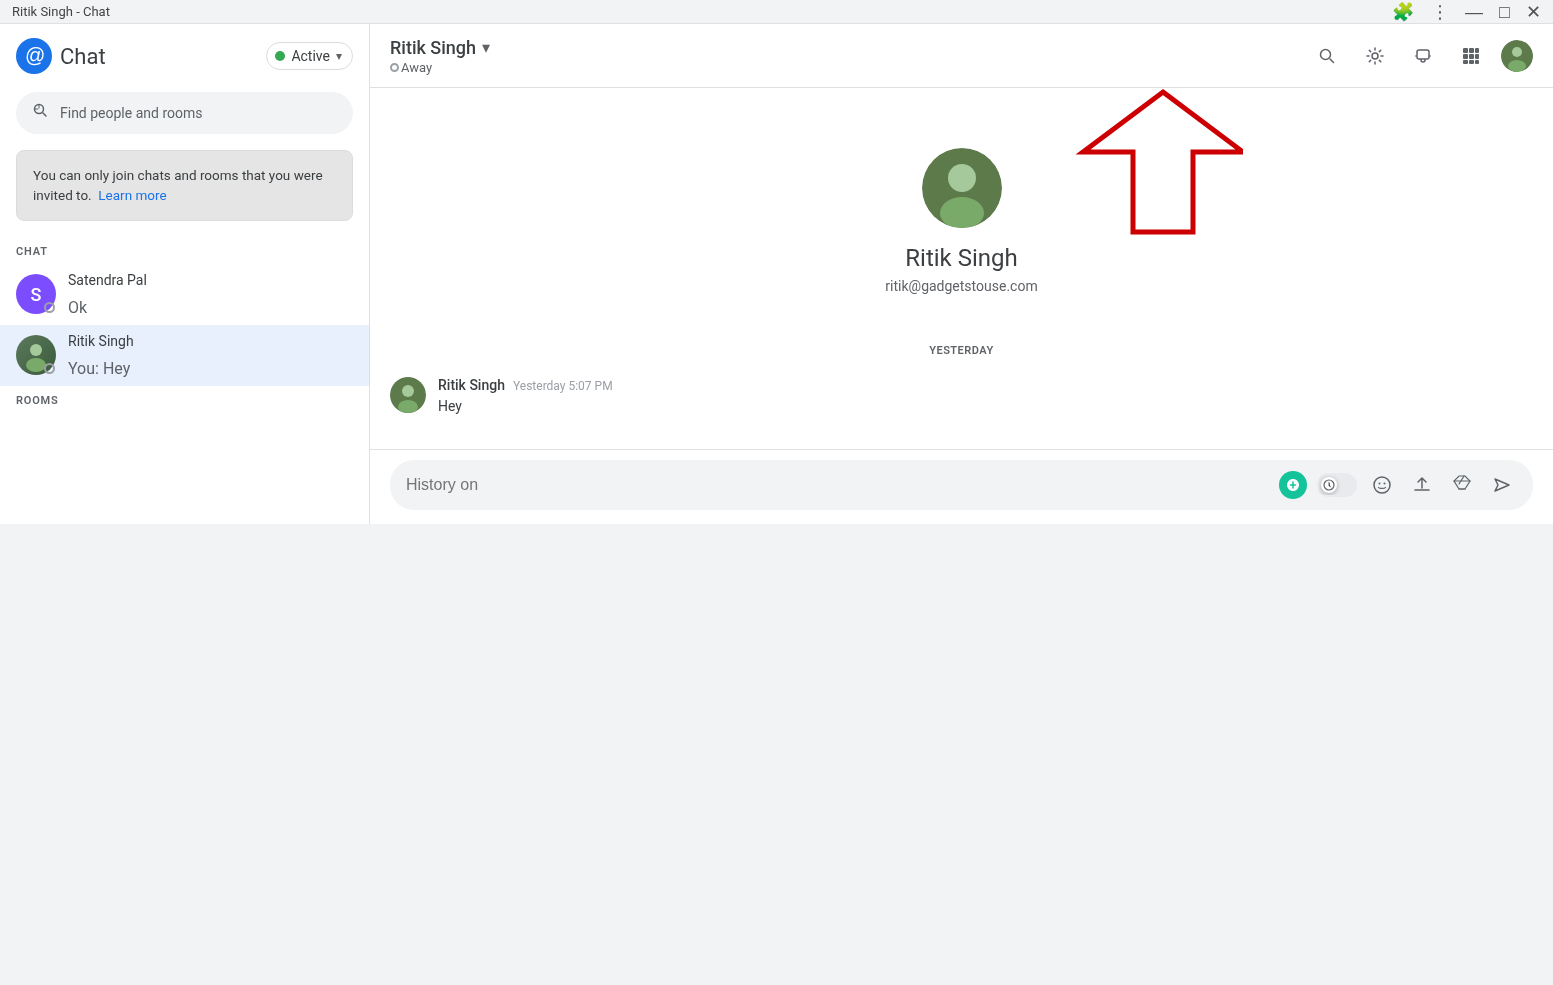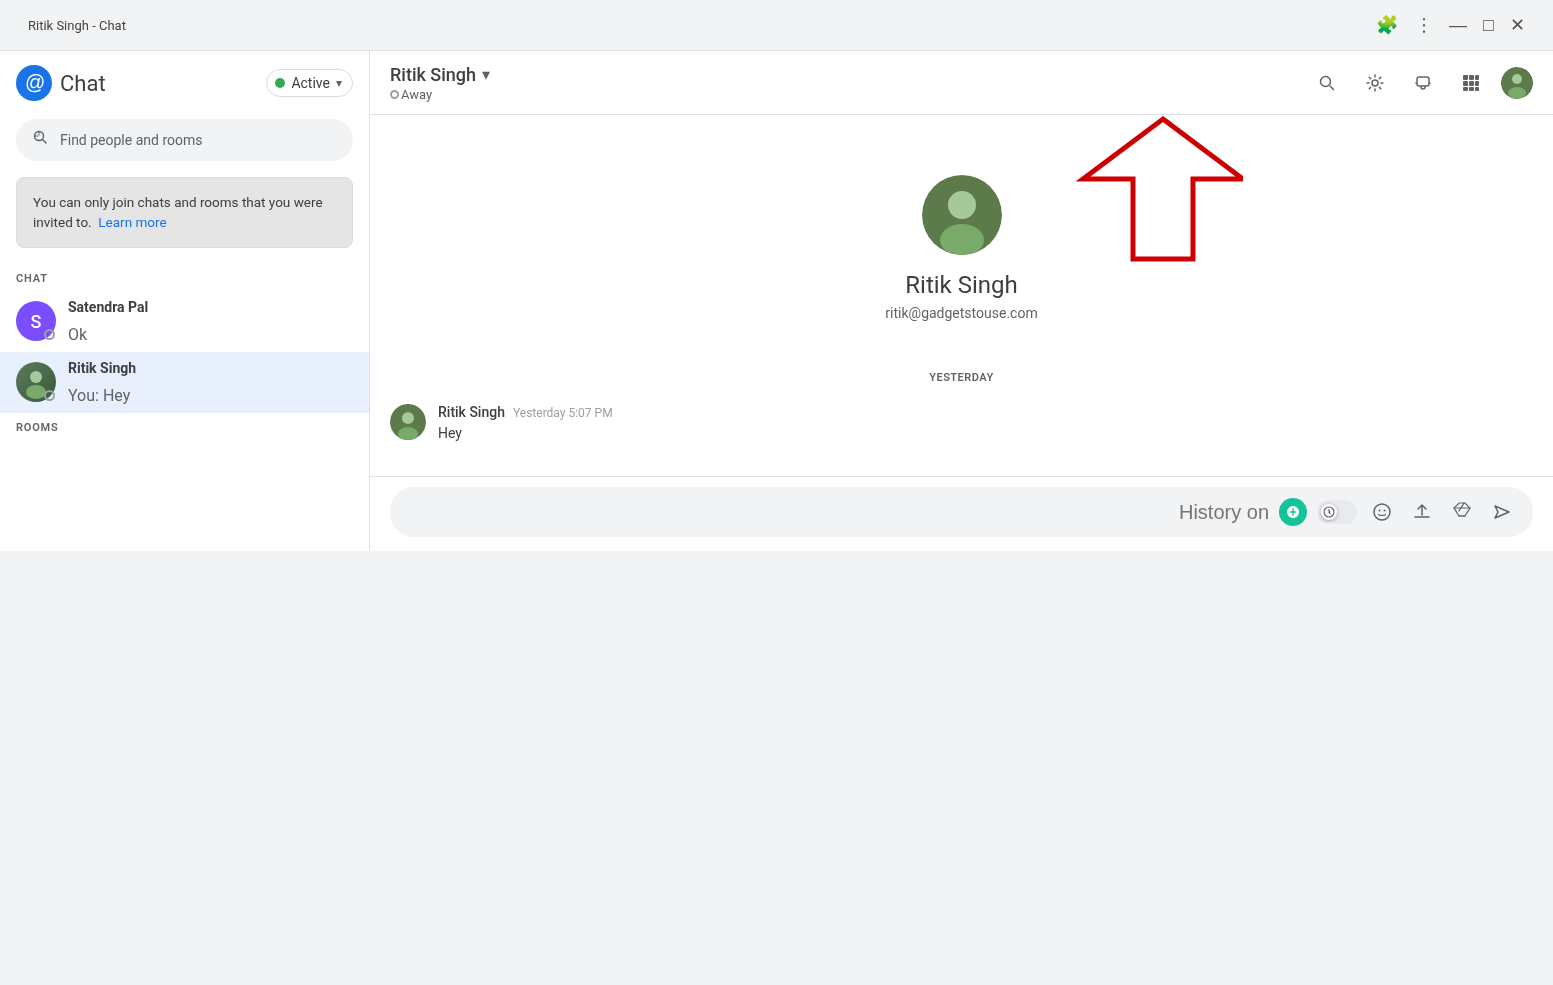--- a/index.html
+++ b/index.html
@@ -1,25 +1,25 @@
 <!DOCTYPE html>
 <html><head>
   <meta charset="utf-8">
   <style>
     * { box-sizing: border-box; margin: 0; padding: 0; }
     body { font-family: 'Google Sans', Roboto, Arial, sans-serif; background: #f1f3f4; width: 1553px; height: 985px; overflow: hidden; display: flex; flex-direction: column; }
 
     
     .titlebar {
-      height: 51px;
+      height: 24px;
       background: #f1f3f4;
       display: flex;
       align-items: center;
       justify-content: space-between;
-      padding: 0 28px;
+      padding: 0 12px;
       border-bottom: 1px solid #e0e0e0;
       flex-shrink: 0;
     }
     .titlebar-title { font-size: 13px; color: #444; }
     .titlebar-controls { display: flex; gap: 16px; align-items: center; }
     .titlebar-btn { font-size: 18px; color: #555; cursor: pointer; background: none; border: none; line-height: 1; }
 
     
     .app-layout {
       display: flex;
@@ -151,21 +151,21 @@
       bottom: 1px;
       right: 1px;
       width: 11px;
       height: 11px;
       border-radius: 50%;
       border: 2px solid #fff;
     }
     .avatar-status.away { background: transparent; border: 2px solid #9aa0a6; }
 
     .contact-info { flex: 1; min-width: 0; }
-    .contact-name { font-size: 14px; font-weight: 700; color: #3c4043; }
+    .contact-name { font-size: 14px; font-weight: 400; color: #3c4043; }
     .contact-preview { font-size: 16px; color: #5f6368; white-space: nowrap; overflow: hidden; text-overflow: ellipsis; margin-top: 10px; }
     .rooms-empty {
       padding: 8px 16px 16px;
       font-size: 13.5px;
       color: #5f6368;
       font-style: italic;
       line-height: 1.6;
     }
 
     
@@ -317,24 +317,23 @@
       background: #f1f3f4;
       border-radius: 24px;
       padding: 10px 16px;
       gap: 10px;
     }
 
     .chat-input-field {
       flex: 1;
       border: none;
       background: none;
-      font-size: 20px;
+      font-size: 16px;
       color: #3c4043;
       outline: none;
-      text-align: right;
     }
 
     .input-icon-btn {
       background: none;
       border: none;
       cursor: pointer;
       color: #5f6368;
       font-size: 18px;
       width: 30px;
       height: 30px;

